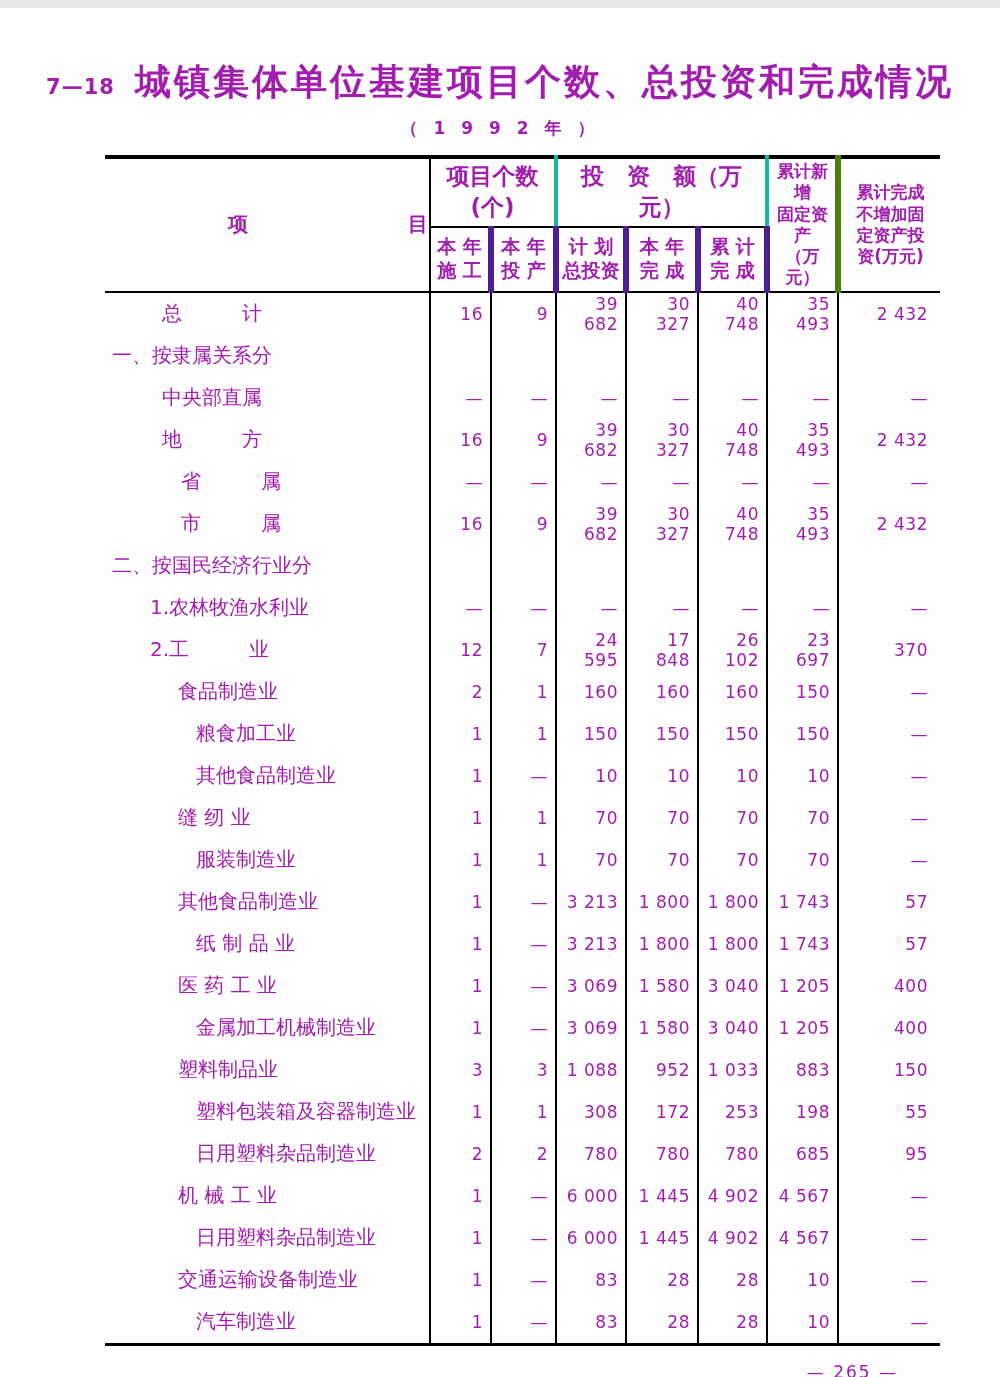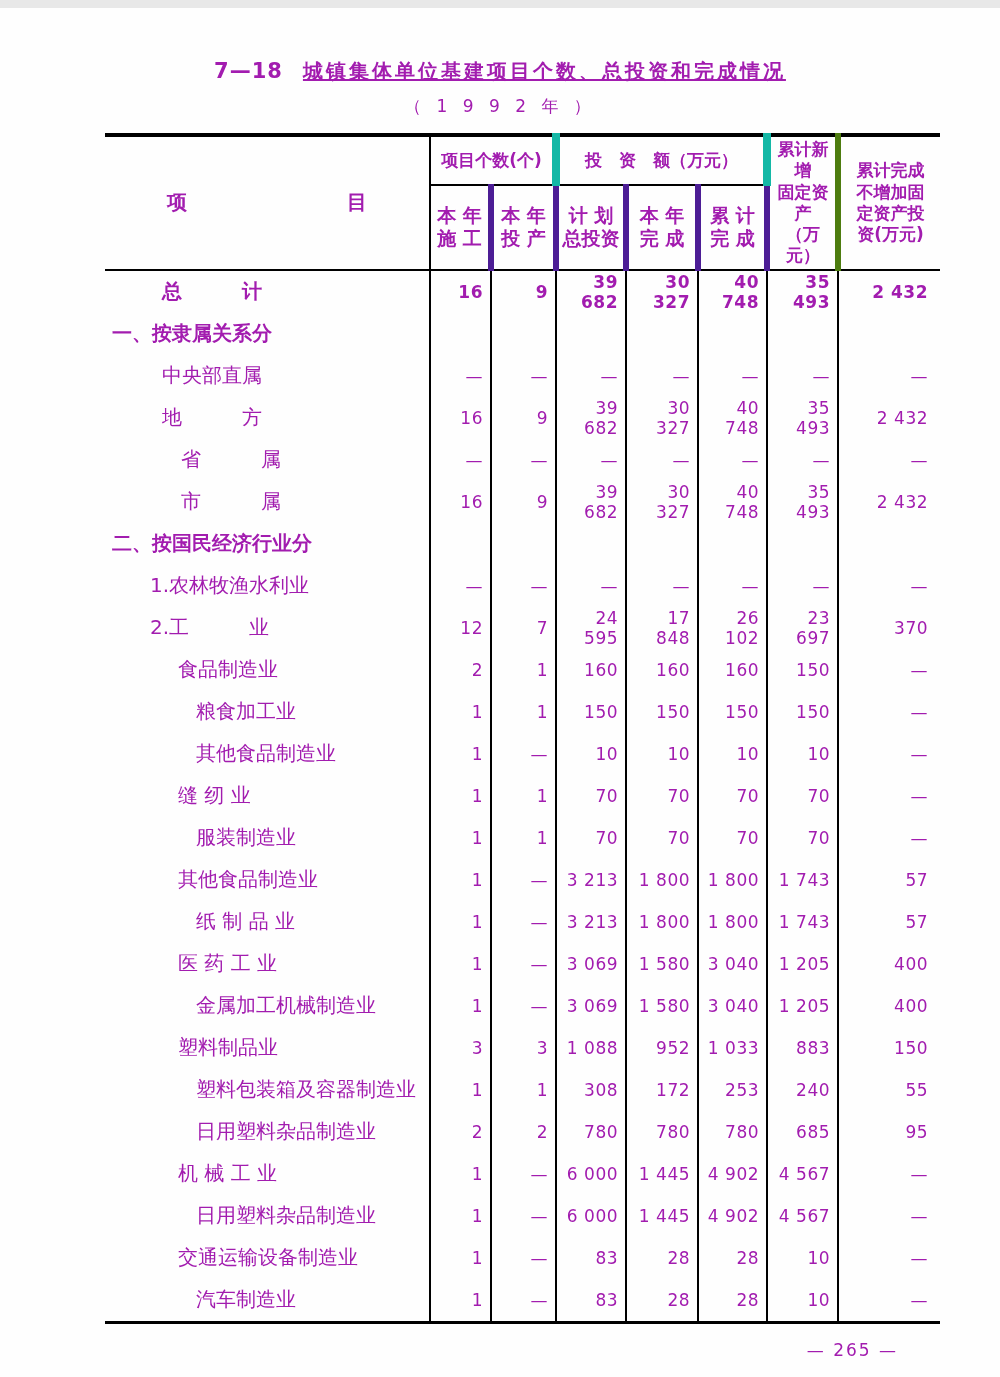--- a/index.html
+++ b/index.html
@@ -20,30 +20,29 @@
     align-items: baseline;
     gap: 20px;
   }
   .title-no {
     font-size: 21px;
     font-weight: 700;
     letter-spacing: 1px;
   }
   .title {
     margin: 0;
-    font-size: 20px;
+    font-size: 36px;
     font-weight: 700;
     letter-spacing: 3px;
-    text-decoration: underline;
   }
   .subtitle {
     margin-top: 10px;
     text-align: center;
     font-size: 17px;
-    font-weight: 400;
+    font-weight: 700;
     letter-spacing: 5px;
   }
   table.stat-table {
     margin-left: 105px;
     margin-top: 15px;
     width: 835px;
     border-collapse: collapse;
     table-layout: fixed;
     border-top: 4px solid #000;
     border-bottom: 3px solid #000;
@@ -60,25 +59,26 @@
   thead th {
     font-weight: 700;
     text-align: center;
     vertical-align: middle;
     white-space: pre-line;
     padding: 2px 1px;
   }
   .th-item {
     font-size: 20px;
     border-right: 2px solid #000;
+    text-align: right;
   }
   .th-group {
-    font-size: 17px;
+    font-size: 23px;
     height: 31px;
-    border-right: 8px solid #14b8a6;
+    border-right: 4px solid #14b8a6;
     border-bottom: 2px solid #000;
   }
   .th-sub {
     font-size: 19px;
     line-height: 1.25;
     height: 58px;
     border-right: 6px solid #4c1d95;
   }
   .th-tall {
     font-size: 17px;
@@ -99,21 +99,21 @@
     font-size: 20px;
     white-space: pre;
   }
   td.val {
     text-align: right;
     font-size: 17px;
     padding-right: 7px;
     letter-spacing: 0.5px;
   }
   tbody td.val:last-child { padding-right: 12px; }
-  tr.bold td { font-weight: 700; }
+  tr.bold td { font-weight: 400; }
   .ind0 { padding-left: 7px; }
   .ind1 { padding-left: 45px; }
   .ind2 { padding-left: 57px; }
   .ind3 { padding-left: 73px; }
   .ind4 { padding-left: 76px; }
   .ind5 { padding-left: 91px; }
 
   .footer {
     width: 835px;
     margin-left: 105px;
@@ -365,21 +365,21 @@
           <td class="val">883</td>
           <td class="val">150</td>
         </tr>
         <tr>
           <td class="label ind5">塑料包装箱及容器制造业</td>
           <td class="val">1</td>
           <td class="val">1</td>
           <td class="val">308</td>
           <td class="val">172</td>
           <td class="val">253</td>
-          <td class="val">240</td>
+          <td class="val">198</td>
           <td class="val">55</td>
         </tr>
         <tr>
           <td class="label ind5">日用塑料杂品制造业</td>
           <td class="val">2</td>
           <td class="val">2</td>
           <td class="val">780</td>
           <td class="val">780</td>
           <td class="val">780</td>
           <td class="val">685</td>

